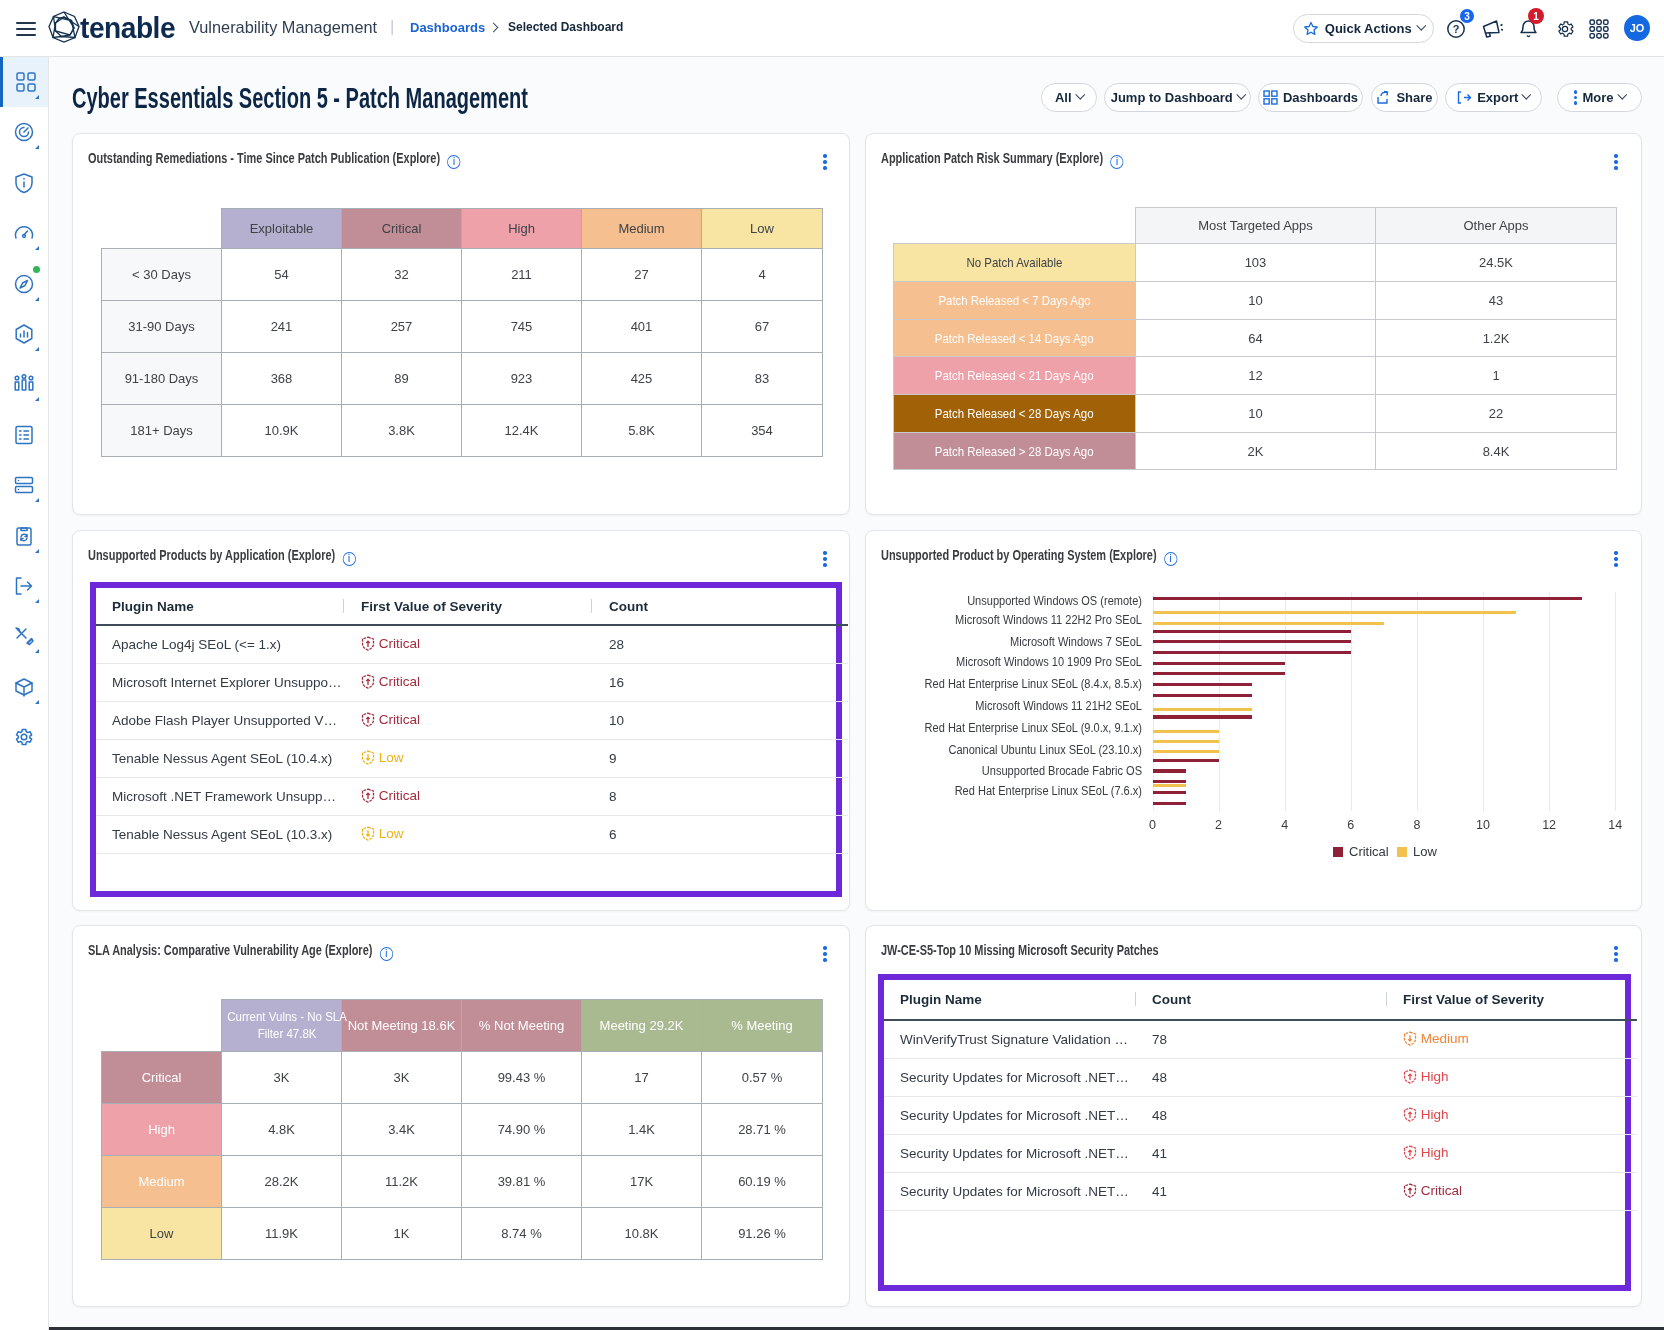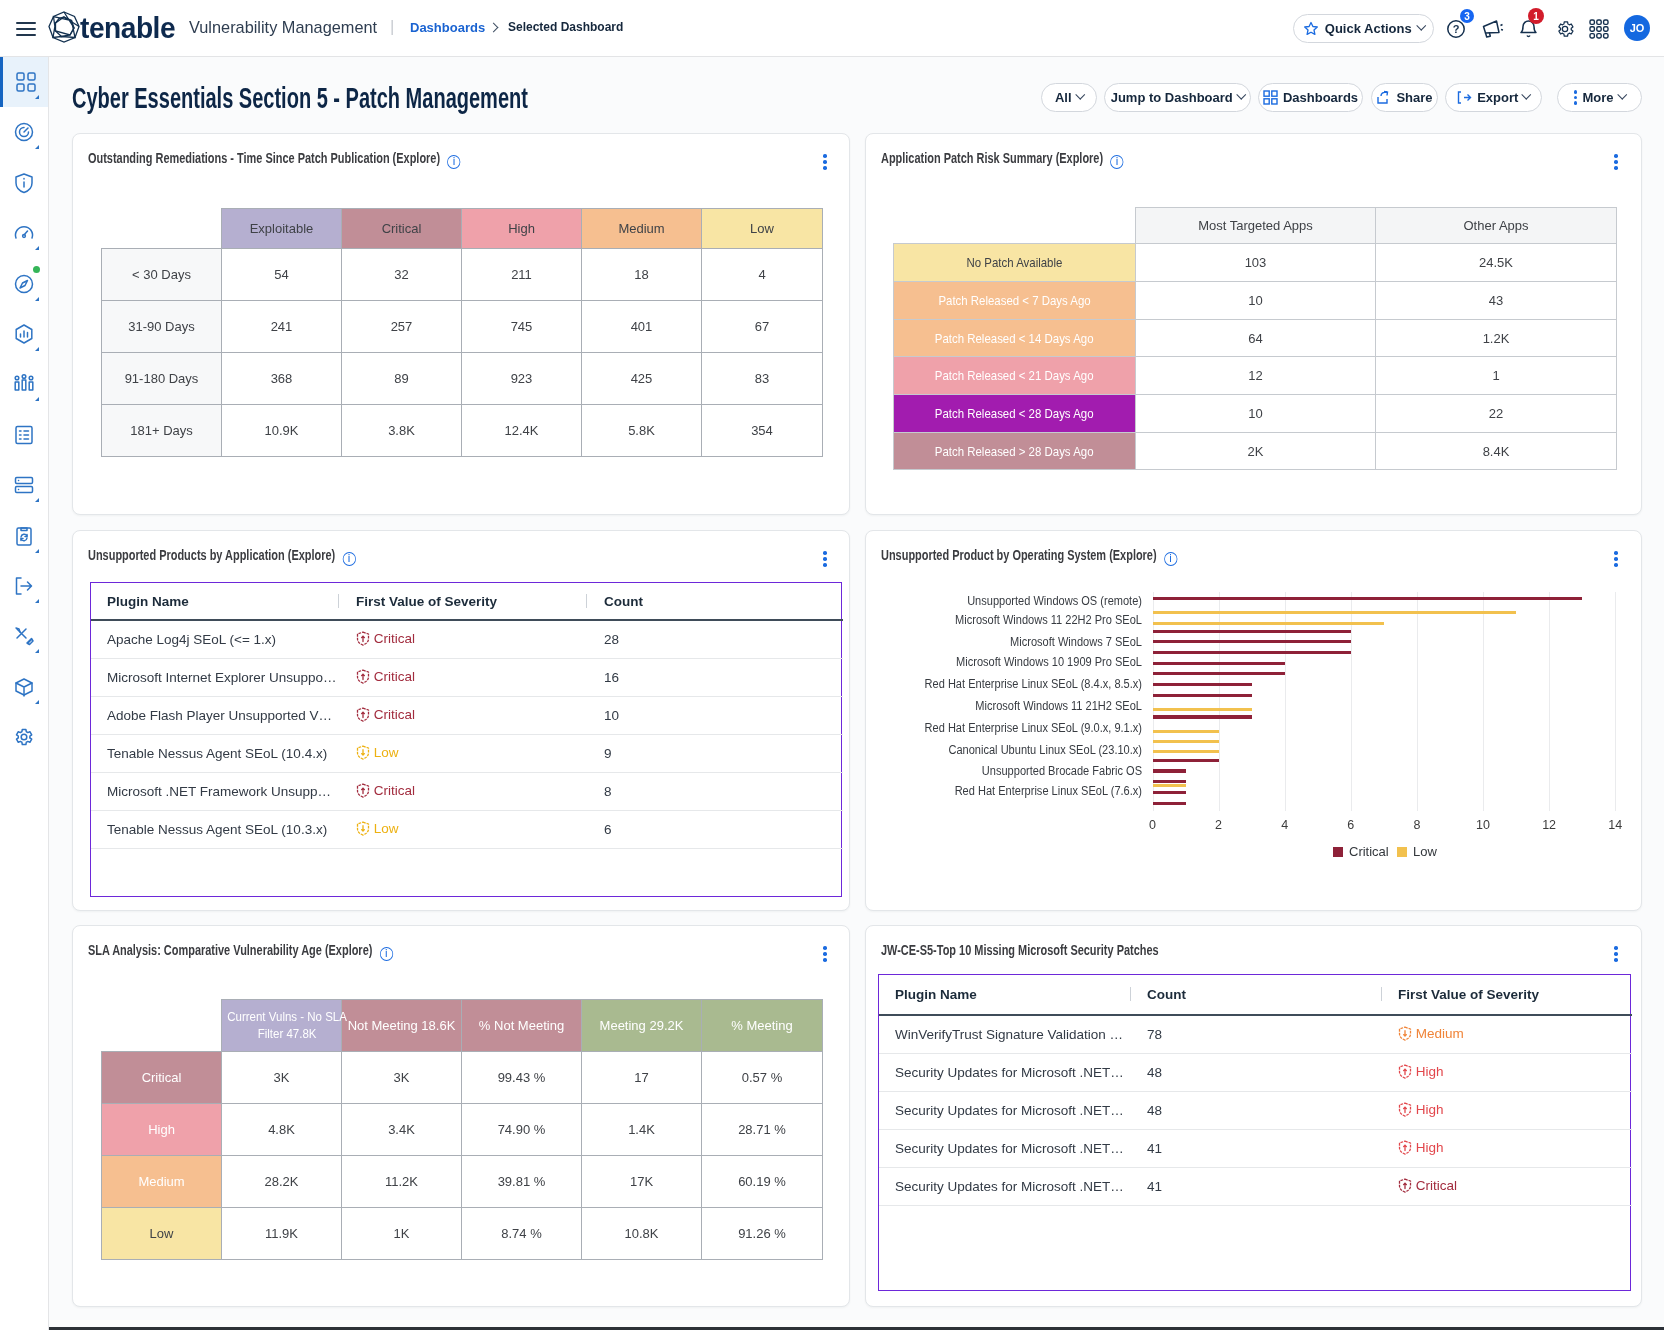--- a/index.html
+++ b/index.html
@@ -36,21 +36,21 @@
 .ctitle { position:absolute; left:15px; font-size:15px; font-weight:700; color:#3b3c40; transform:scaleX(0.73); transform-origin:left; white-space:nowrap; }
 .dots { position:absolute; width:4px; }
 .dots div { width:3.5px; height:3.5px; border-radius:50%; background:#1b6be0; margin-bottom:2.5px; }
 .infoi { display:inline-block; width:18px; height:13.5px; border:1.4px solid #1b6be0; border-radius:50%; color:#1b6be0; font-size:10px; font-weight:700; text-align:center; line-height:11.5px; vertical-align:-2px; margin-left:10px; }
 
 table.mx { border-collapse:collapse; table-layout:fixed; position:absolute; }
 table.mx td { border:1px solid #a9aeb5; text-align:center; vertical-align:middle; font-size:13px; color:#3f4247; }
 table.mx td.corner { border:none; background:#fff; }
 table.w2 td { border-color:#c6cacf; }
 
-.listbox { position:absolute; border:1px solid #6d28d9; background:#fff; }
+.listbox { position:absolute; border:6px solid #6d28d9; background:#fff; }
 .lhead { position:absolute; font-size:13.5px; font-weight:700; color:#1c2b3a; }
 .lrow { position:absolute; font-size:13.5px; color:#323a45; }
 .divline { position:absolute; height:1px; background:#e6e8ea; }
 .vsep { position:absolute; width:1px; height:14px; background:#cdd2d8; }
 #botline { position:absolute; left:48px; top:1327px; width:1616px; height:3px; background:#2c3137; }
 </style>
 </head>
 <body>
 <div id="topbar">
   <div id="hamb">
@@ -269,21 +269,21 @@
           <td style="background:#c18e97">Critical</td>
           <td style="background:#efa1aa">High</td>
           <td style="background:#f6bf90">Medium</td>
           <td style="background:#f8e5a4">Low</td>
         </tr>
     <tr style="height:52px;">
           <td style="background:#f7f8f9">&lt; 30 Days</td>
           <td>54</td>
           <td>32</td>
           <td>211</td>
-          <td>18</td>
+          <td>27</td>
           <td>4</td>
         </tr>
     <tr style="height:52px;">
           <td style="background:#f7f8f9">31-90 Days</td>
           <td>241</td>
           <td>257</td>
           <td>745</td>
           <td>401</td>
           <td>67</td>
         </tr>
@@ -340,21 +340,21 @@
           <td style="background:#f6bf90; color:#fff;"><span style="display:inline-block;transform:scaleX(0.88);">Patch Released &lt; 14 Days Ago</span></td>
           <td>64</td>
           <td>1.2K</td>
         </tr>
     <tr style="height:38px;">
           <td style="background:#efa1aa; color:#fff;"><span style="display:inline-block;transform:scaleX(0.88);">Patch Released &lt; 21 Days Ago</span></td>
           <td>12</td>
           <td>1</td>
         </tr>
     <tr style="height:38px;">
-          <td style="background:#a21caf; color:#fff;"><span style="display:inline-block;transform:scaleX(0.88);">Patch Released &lt; 28 Days Ago</span></td>
+          <td style="background:#a16207; color:#fff;"><span style="display:inline-block;transform:scaleX(0.88);">Patch Released &lt; 28 Days Ago</span></td>
           <td>10</td>
           <td>22</td>
         </tr>
     <tr style="height:37px;">
           <td style="background:#c18e97; color:#fff;"><span style="display:inline-block;transform:scaleX(0.88);">Patch Released &gt; 28 Days Ago</span></td>
           <td>2K</td>
           <td>8.4K</td>
         </tr>
   </tbody>
     </table>

